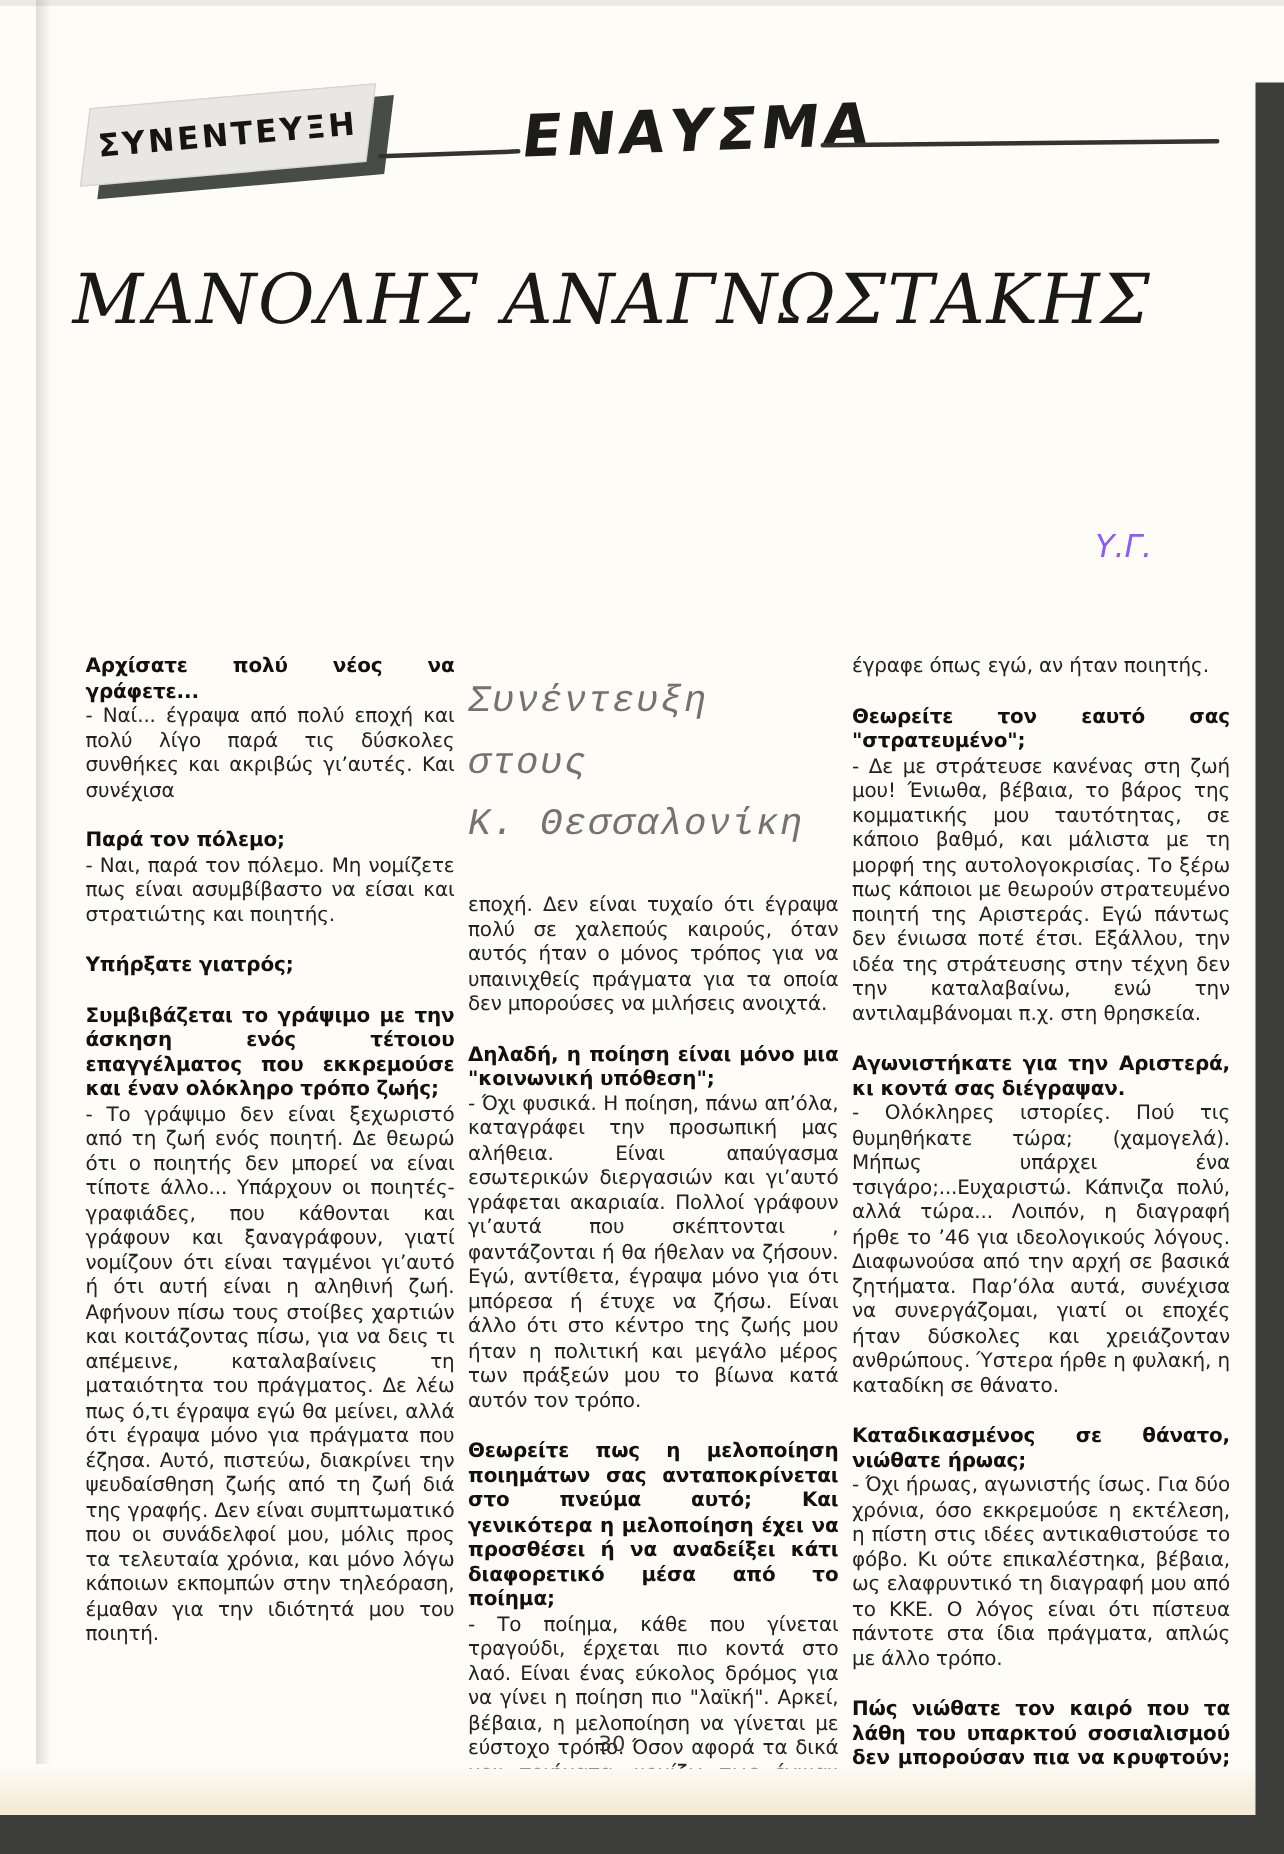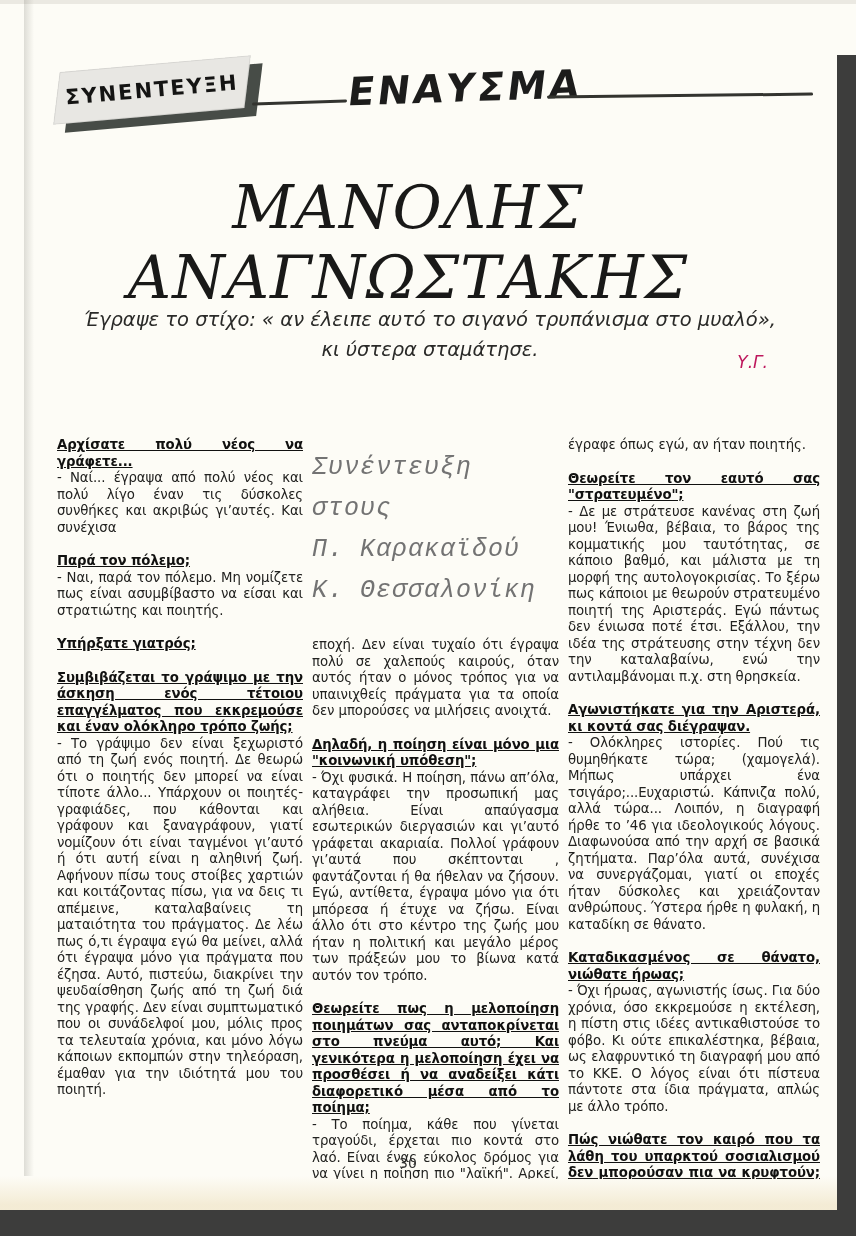--- a/index.html
+++ b/index.html
@@ -35,36 +35,36 @@
   .rule{position:absolute;height:3px;background:var(--rule);border-radius:2px;}
   .rule-left{left:252px;top:101px;width:95px;transform:rotate(-2deg);}
   .rule-right{left:547px;top:94px;width:266px;transform:rotate(-0.6deg);}
   .masthead{position:absolute;left:348px;top:66px;width:200px;text-align:center;
       font-size:39px;font-weight:bold;color:#1c1c1b;
       transform:rotate(-2deg) skewX(-9deg);letter-spacing:3px;}
 
   
   .article-title{position:absolute;left:0;right:40px;top:172px;text-align:center;
       font-family:"DejaVu Serif","Liberation Serif",serif;font-style:italic;
-      font-size:60px;letter-spacing:1px;color:#191918;}
+      font-size:46px;letter-spacing:1px;color:#191918;}
 
   
   .lede{position:absolute;left:80px;width:700px;top:305px;text-align:center;
       font-style:italic;font-size:19.5px;color:#2a2a28;line-height:30px;}
-  .lede-sig{position:absolute;right:88px;top:352px;font-style:italic;font-size:17px;color:#be185d;}
+  .lede-sig{position:absolute;right:88px;top:352px;font-style:italic;font-size:21px;color:#8b5cf6;}
 
   
   .col{position:absolute;top:437px;height:742px;overflow:hidden;
       font-size:13.3px;line-height:16.5px;color:var(--ink);
       text-align:justify;text-align-last:left;letter-spacing:-0.1px;}
   .col-1{left:57px;width:246px;}
   .col-2{left:312px;width:247px;}
   .col-3{left:568px;width:252px;}
   .block{margin:0;}
-  .block.q{font-weight:bold;color:var(--ink-bold);margin-top:17px;text-decoration:underline;}
+  .block.q{font-weight:bold;color:var(--ink-bold);margin-top:17px;}
   .block.q:first-child{margin-top:0;}
   .credit{font-family:Liberation Mono, monospace;font-style:italic;
       font-size:25px;line-height:41px;text-align:center;color:#737373;
       margin:10px 16px 26px 0;letter-spacing:1px;}
 
   .page-number{position:absolute;left:0;right:40px;top:1155px;text-align:center;
       font-size:14px;color:#333;}
 </style>
 </head>
 <body>
@@ -80,40 +80,35 @@
       <span>ΣΥΝΕΝΤΕΥΞΗ</span>
     </div>
   </div>
 
   <div class="rule rule-left"></div>
   <div class="masthead">ΕΝΑΥΣΜΑ</div>
   <div class="rule rule-right"></div>
 
   <div class="article-title">ΜΑΝΟΛΗΣ ΑΝΑΓΝΩΣΤΑΚΗΣ</div>
 
-  <div class="lede">
-    <div>Έγραψε το στίχο: « αν έλειπε αυτό το σιγανό τρυπάνισμα στο μυαλό»,</div>
-    <div>κι ύστερα σταμάτησε.</div>
-  </div>
   <div class="lede-sig">Υ.Γ.</div>
 
   <div class="col col-1">
       <p class="block q">Αρχίσατε πολύ νέος να γράφετε...</p>
-      <p class="block a">- Ναί... έγραψα από πολύ νέος και πολύ λίγο έναν τις δύσκολες συνθήκες και ακριβώς γι’αυτές.  Και συνέχισα</p>
+      <p class="block a">- Ναί... έγραψα από πολύ εποχή και πολύ λίγο παρά τις δύσκολες συνθήκες και ακριβώς γι’αυτές.  Και συνέχισα</p>
       <p class="block q">Παρά τον πόλεμο;</p>
       <p class="block a">- Ναι, παρά τον πόλεμο.  Μη νομίζετε πως είναι ασυμβίβαστο να είσαι και στρατιώτης και ποιητής.</p>
       <p class="block q">Υπήρξατε γιατρός;</p>
       <p class="block q">Συμβιβάζεται το γράψιμο με την άσκηση ενός τέτοιου επαγγέλματος που εκκρεμούσε και έναν ολόκληρο τρόπο ζωής;</p>
       <p class="block a">- Το γράψιμο δεν είναι ξεχωριστό από τη ζωή ενός ποιητή.  Δε θεωρώ ότι ο ποιητής δεν μπορεί να είναι τίποτε άλλο... Υπάρχουν οι ποιητές-γραφιάδες, που κάθονται και γράφουν και ξαναγράφουν, γιατί νομίζουν ότι είναι ταγμένοι γι’αυτό ή ότι αυτή είναι η αληθινή ζωή.  Αφήνουν πίσω τους στοίβες χαρτιών και κοιτάζοντας πίσω, για να δεις τι απέμεινε, καταλαβαίνεις τη ματαιότητα του πράγματος.  Δε λέω πως ό,τι έγραψα εγώ θα μείνει, αλλά ότι έγραψα μόνο για πράγματα που έζησα.  Αυτό, πιστεύω, διακρίνει την ψευδαίσθηση ζωής από τη ζωή διά της γραφής.  Δεν είναι συμπτωματικό που οι συνάδελφοί μου, μόλις προς τα τελευταία χρόνια, και μόνο λόγω κάποιων εκπομπών στην τηλεόραση, έμαθαν για την ιδιότητά μου του ποιητή.</p>
     </div>
   <div class="col col-2">
       <div class="credit">
         <div class="credit-line">Συνέντευξη</div>
         <div class="credit-line">στους</div>
-        <div class="credit-line">Π. Καρακαϊδού</div>
         <div class="credit-line">Κ. Θεσσαλονίκη</div>
       </div>
       <p class="block a">εποχή.  Δεν είναι τυχαίο ότι έγραψα πολύ σε χαλεπούς καιρούς, όταν αυτός ήταν ο μόνος τρόπος για να υπαινιχθείς πράγματα για τα οποία δεν μπορούσες να μιλήσεις ανοιχτά.</p>
       <p class="block q">Δηλαδή, η ποίηση είναι μόνο μια "κοινωνική υπόθεση";</p>
       <p class="block a">- Όχι φυσικά.  Η ποίηση, πάνω απ’όλα, καταγράφει την προσωπική μας αλήθεια.  Είναι απαύγασμα εσωτερικών διεργασιών και γι’αυτό γράφεται ακαριαία.  Πολλοί γράφουν γι’αυτά που σκέπτονται , φαντάζονται ή θα ήθελαν να ζήσουν.  Εγώ, αντίθετα, έγραψα μόνο για ότι μπόρεσα ή έτυχε να ζήσω.  Είναι άλλο ότι στο κέντρο της ζωής μου ήταν η πολιτική και μεγάλο μέρος των πράξεών μου το βίωνα κατά αυτόν τον τρόπο.</p>
       <p class="block q">Θεωρείτε πως η μελοποίηση ποιημάτων σας ανταποκρίνεται στο πνεύμα αυτό; Και γενικότερα η μελοποίηση έχει να προσθέσει ή να αναδείξει κάτι διαφορετικό μέσα από το ποίημα;</p>
       <p class="block a">- Το ποίημα, κάθε που γίνεται τραγούδι, έρχεται πιο κοντά στο λαό.  Είναι ένας εύκολος δρόμος για να γίνει η ποίηση πιο "λαϊκή".  Αρκεί, βέβαια, η μελοποίηση να γίνεται με εύστοχο τρόπο.  Όσον αφορά τα δικά μου ποιήματα, νομίζω πως έγιναν πετυχημένες μελοποιήσεις.  Ειδικά για το Θεοδωράκη, πιστεύω πως, αν ήμουν συνθέτης, θα έγραφα όπως αυτός και ο Μίκης θα</p>
     </div>
   <div class="col col-3">
       <p class="block a">έγραφε όπως εγώ, αν ήταν ποιητής.</p>

